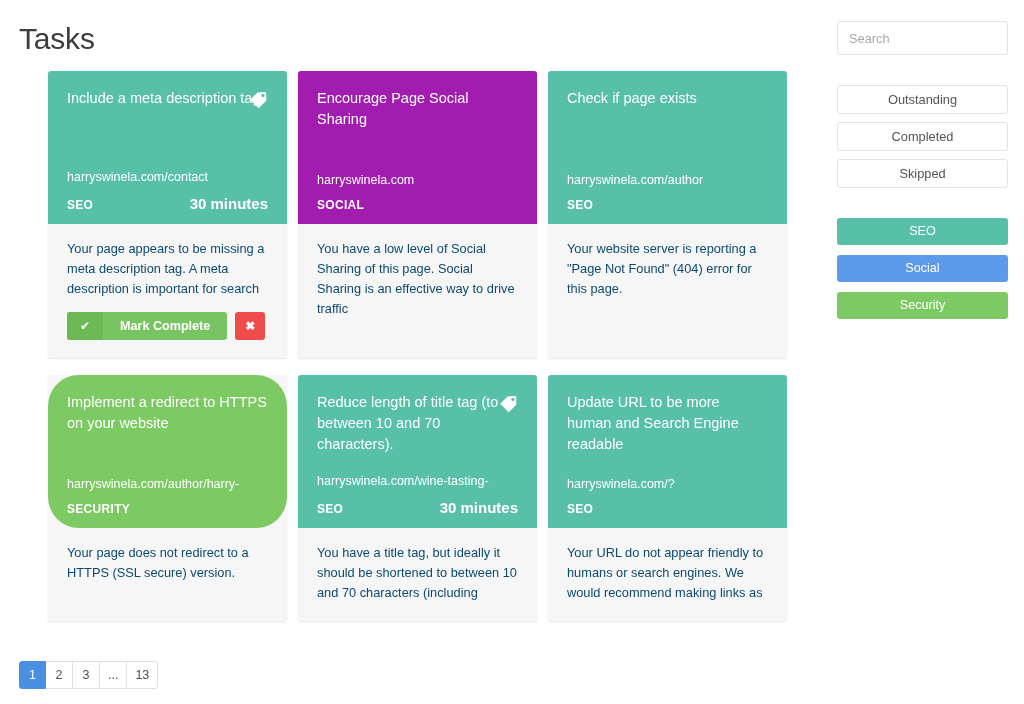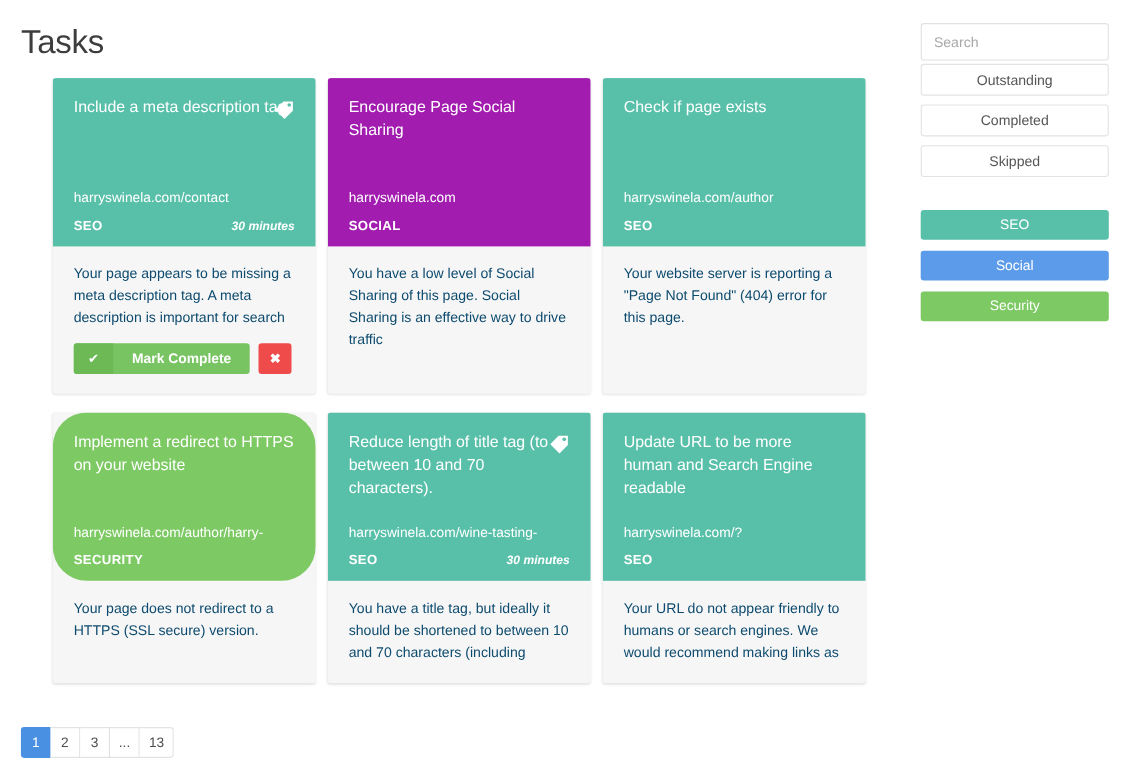--- a/index.html
+++ b/index.html
@@ -93,21 +93,21 @@
   }
   .card-footer {
     display: flex;
     justify-content: space-between;
     align-items: baseline;
     font-size: 12px;
     font-weight: bold;
     letter-spacing: 0.3px;
     color: #ffffff;
   }
-  .card-duration { font-weight: bold; font-size: 11px; letter-spacing: 0; font-style: italic; }
+  .card-duration { font-weight: bold; font-size: 15px; letter-spacing: 0; }
 
   .card-body {
     padding: 15px 19px 18px 19px;
     background: #f6f6f6;
     flex: 1 1 auto;
   }
   .card-desc {
     font-size: 12.8px;
     line-height: 20px;
     color: #0c4a6e;
@@ -179,21 +179,21 @@
     border-radius: 3px;
     background: #ffffff;
     padding: 16px 11px;
     font-size: 12.8px;
     color: #5a5a5a;
     font-family: inherit;
     outline: none;
   }
   .search-input::placeholder { color: #a8a8a8; }
 
-  .filter-group { margin-top: 3px; }
+  .filter-group { margin-top: 30px; }
   .filter-btn {
     display: block;
     width: 171px;
     height: 29px;
     line-height: 27px;
     margin-bottom: 8px;
     background: #ffffff;
     border: 1px solid #e3e3e3;
     border-radius: 3px;
     font-size: 12.8px;

